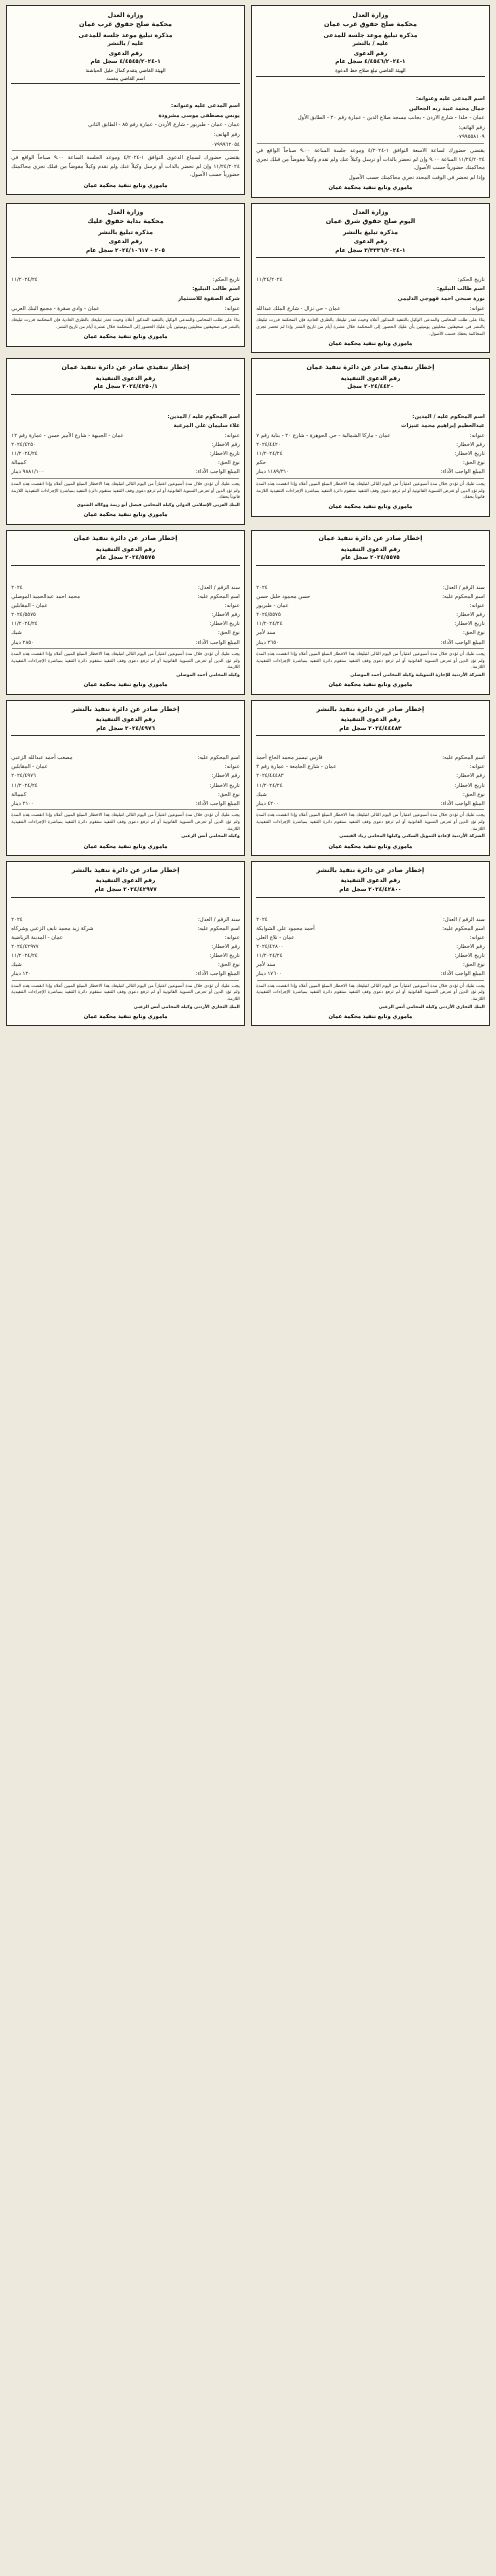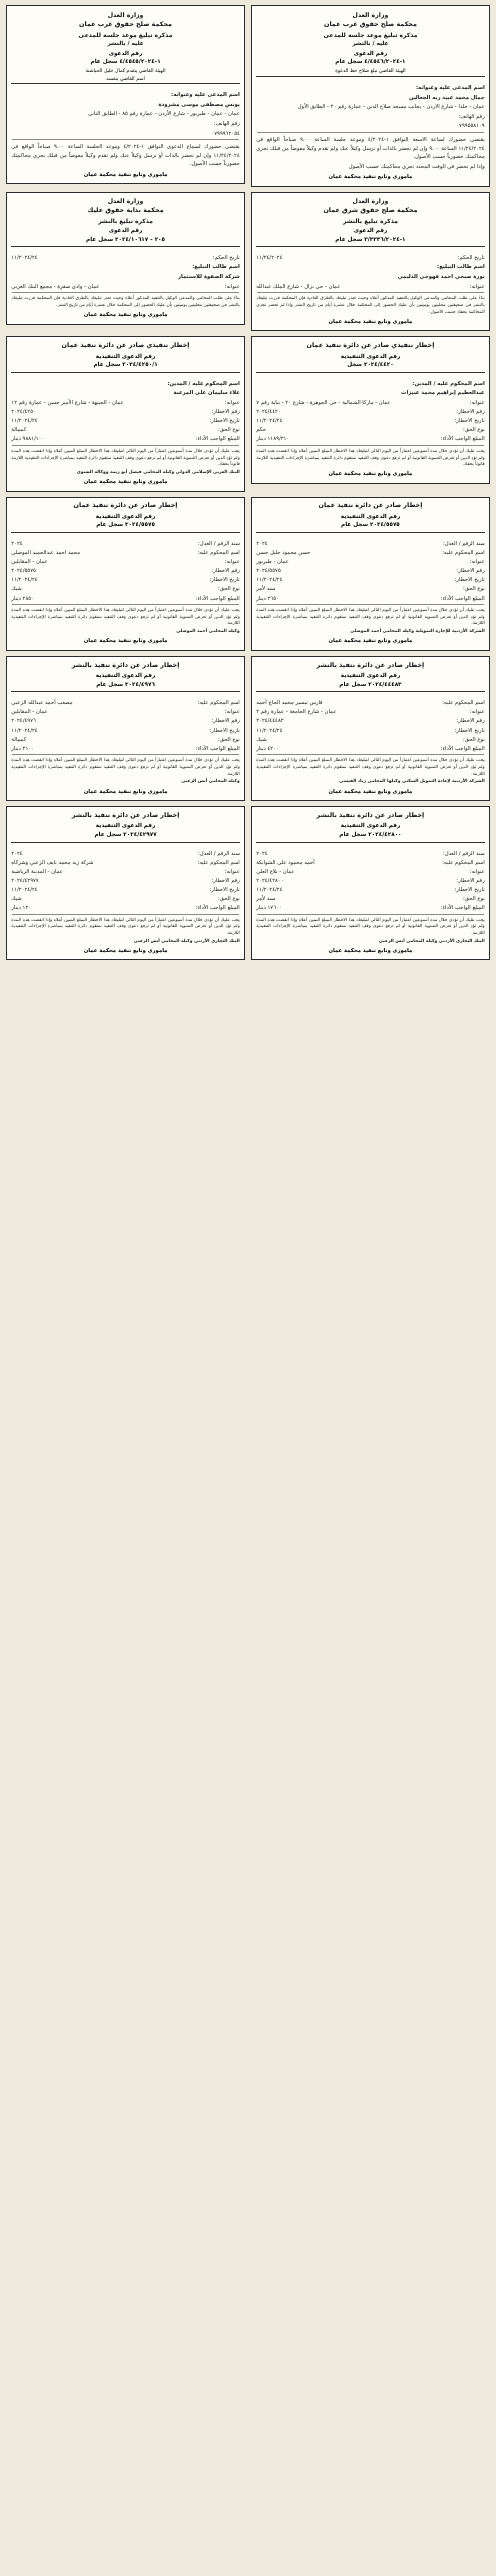--- a/index.html
+++ b/index.html
@@ -106,21 +106,21 @@
     margin-top: 2.6px;
     font-size: 5.3px;
     font-weight: bold;
     text-align: center;
   }
   .small { font-size: 4.8px; }
   .tiny { font-size: 4.4px; line-height: 1.5; }
   .hdr-box {
     border-bottom: 0.5px solid #333;
     padding-bottom: 1.5px;
-    margin-bottom: 6px;
+    margin-bottom: 17px;
   }
 </style>
 </head>
 <body>
 
 <div class="page">
 
   <div class="bg-tint" style="left:0;top:0;width:496px;height:3145px;"></div>
 
   <div class="grid">
@@ -167,21 +167,21 @@
         <p>٠٧٩٩٩٦٢٠٥٤</p>
         <hr class="hr thin">
         <p>يقتضي حضورك لسماع الدعوى التوافق ١-٤/٢٠٢٤ وموعد الجلسة الساعة ٩.٠٠ صباحاً الواقع في ١١/٢٤/٢٠٢٤ وإن لم تحضر بالذات أو ترسل وكيلاً عنك ولم تقدم وكيلاً مفوضاً من قبلك تجري محاكمتك حضورياً حسب الأصول.</p>
       </div>
       <div class="sig">ماموري وتابع تنفيذ محكمة عمان</div>
     </div>
 
     <div class="notice col-half">
       <div class="hdr-box">
         <div class="org">وزارة العدل</div>
-        <div class="court">محكمة صلح حقوق شرق عمان</div>
+        <div class="court">اليوم صلح حقوق شرق عمان</div>
         <div class="subtitle">مذكرة تبليغ بالنشر</div>
         <div class="casenum">رقم الدعوى</div>
         <div class="casenum2">١-٣/٣٣٣٦/٢٠٢٤ سجل عام</div>
       </div>
       <div class="body">
         <div class="kv">
           <span class="k">تاريخ الحكم:</span>
           <span class="v">١١/٢٤/٢٠٢٤</span>
         </div>
         <p class="bold">اسم طالب التبليغ:</p>

